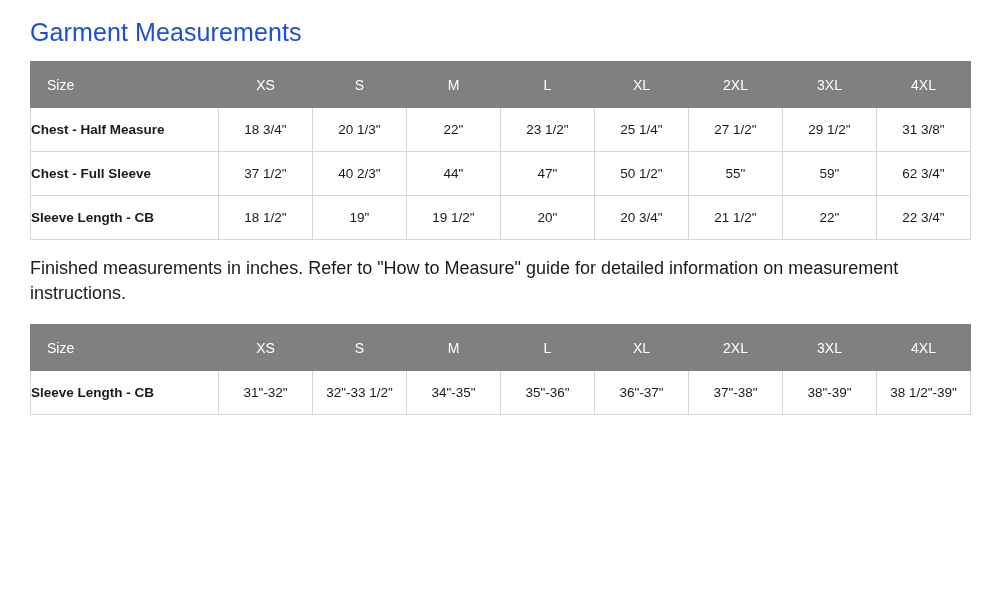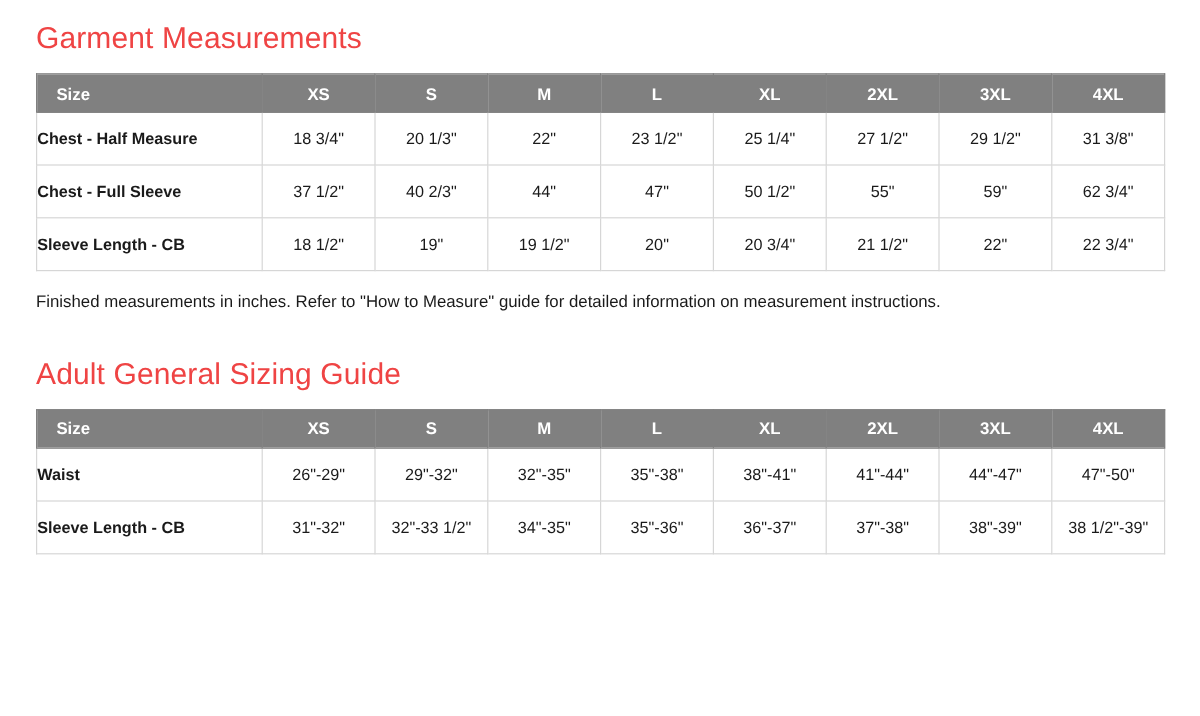--- a/index.html
+++ b/index.html
@@ -17,21 +17,21 @@
   .page {
     position: relative;
     width: 1000px;
     height: 597px;
     box-sizing: border-box;
     padding: 18px 30px 0 30px;
   }
   .section-title {
     font-size: 25px;
     font-weight: 400;
-    color: #ef4444;
+    color: #1d4ed8;
     margin: 0 0 14px 0;
     letter-spacing: 0.1px;
   }
   .section-title.second {
     margin-top: 36px;
   }
   table.size-table {
     border-collapse: collapse;
     width: 940px;
     table-layout: fixed;
@@ -42,42 +42,42 @@
     height: 44px;
     font-size: 13.5px;
     text-align: center;
     vertical-align: middle;
     padding: 0 4px;
     box-sizing: border-box;
   }
   table.size-table thead th {
     background: #808080;
     color: #ffffff;
-    font-weight: bold;
+    font-weight: normal;
     font-size: 14px;
     border: 1px solid #808080;
-    height: 32px;
+    height: 46px;
   }
   table.size-table thead th.first-col {
     text-align: left;
     padding-left: 16px;
   }
   table.size-table tbody td.row-label {
     text-align: left;
     padding-left: 0;
     font-weight: bold;
     font-size: 13.5px;
     color: #1a1a1a;
   }
   
   col.c-label { width: 188px; }
   col.c-size  { width: 94px; }
 
   .note {
-    font-size: 14px;
+    font-size: 18px;
     color: #1a1a1a;
     margin-top: 16px;
     line-height: 1.4;
   }
 </style>
 </head>
 <body>
 
 <div class="page">
 
@@ -140,21 +140,20 @@
         <td>20 3/4"</td>
         <td>21 1/2"</td>
         <td>22"</td>
         <td>22 3/4"</td>
       </tr>
     </tbody>
   </table>
 
   <p class="note">Finished measurements in inches. Refer to "How to Measure" guide for detailed information on measurement instructions.</p>
 
-  <h1 class="section-title second">Adult General Sizing Guide</h1>
 
   <table class="size-table">
     <colgroup>
       <col class="c-label">
         <col class="c-size">
         <col class="c-size">
         <col class="c-size">
         <col class="c-size">
       <col class="c-size">
         <col class="c-size">
@@ -169,31 +168,20 @@
         <th>M</th>
         <th>L</th>
         <th>XL</th>
         <th>2XL</th>
         <th>3XL</th>
         <th>4XL</th>
       </tr>
     </thead>
     <tbody>
       <tr>
-        <td class="row-label">Waist</td>
-        <td>26"-29"</td>
-        <td>29"-32"</td>
-        <td>32"-35"</td>
-        <td>35"-38"</td>
-        <td>38"-41"</td>
-        <td>41"-44"</td>
-        <td>44"-47"</td>
-        <td>47"-50"</td>
-      </tr>
-      <tr>
         <td class="row-label">Sleeve Length - CB</td>
         <td>31"-32"</td>
         <td>32"-33 1/2"</td>
         <td>34"-35"</td>
         <td>35"-36"</td>
         <td>36"-37"</td>
         <td>37"-38"</td>
         <td>38"-39"</td>
         <td>38 1/2"-39"</td>
       </tr>

